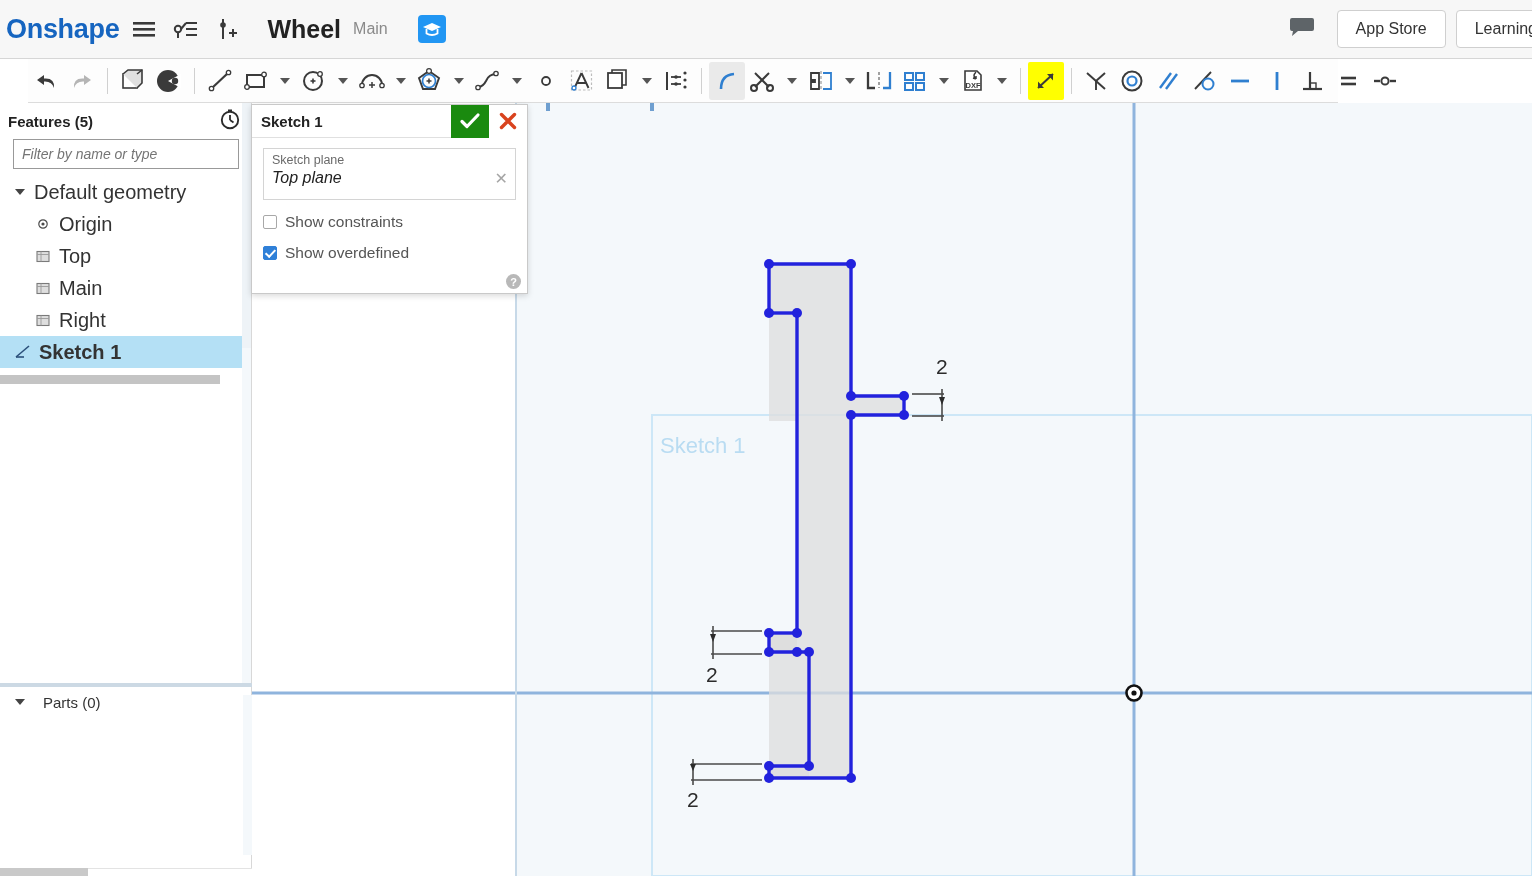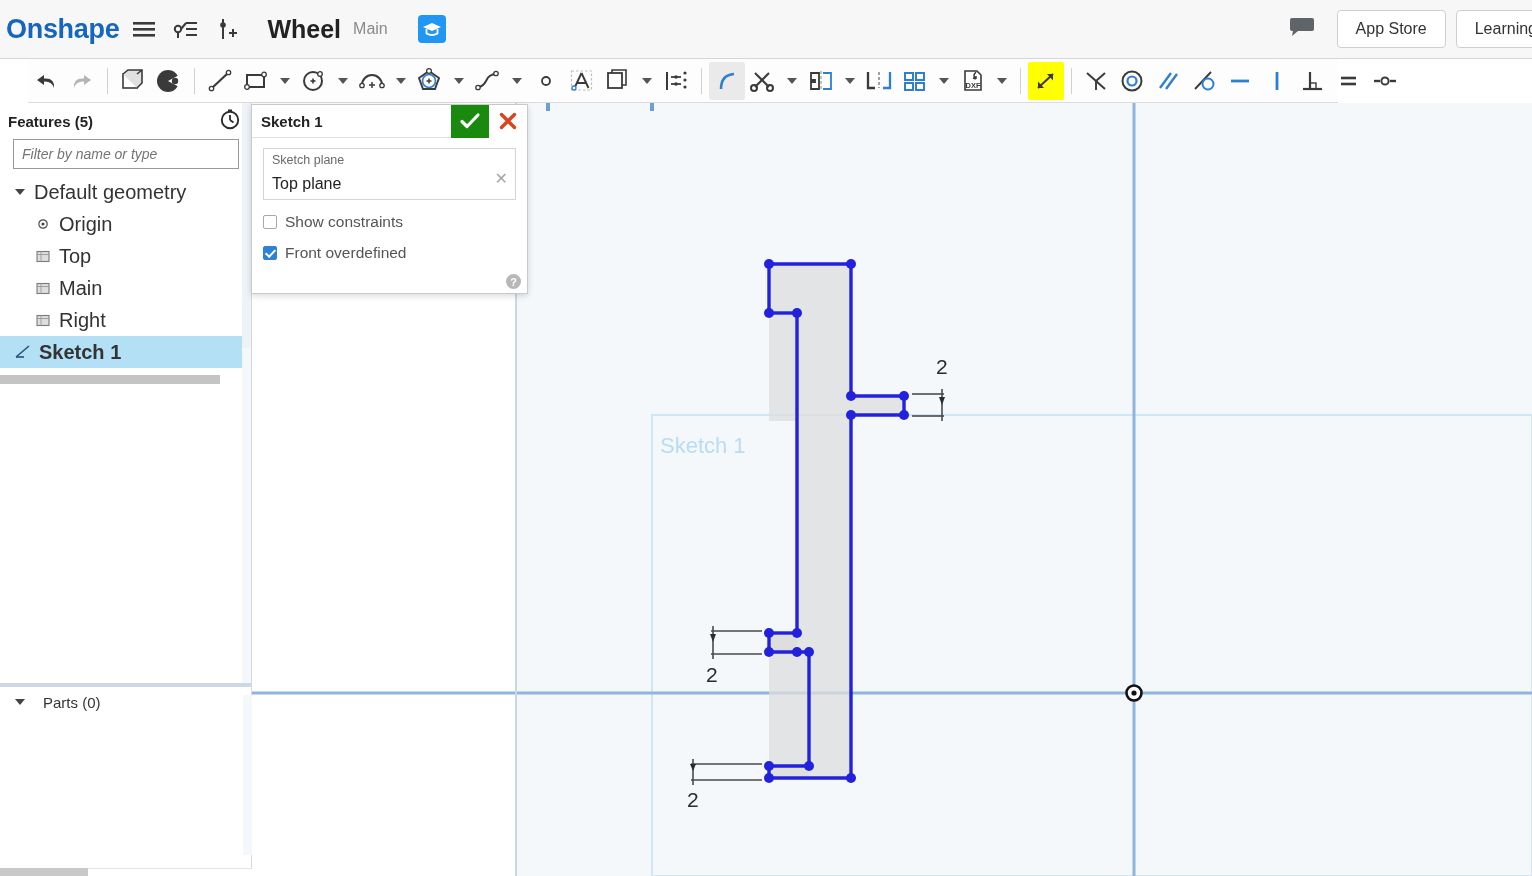--- a/index.html
+++ b/index.html
@@ -164,21 +164,21 @@
   #sd-cancel {
     width: 38px; height: 33px; background: #fff;
     display: flex; align-items: center; justify-content: center; cursor: pointer;
   }
   #sd-body { padding: 10px 11px 0 11px; }
   #sd-plane-box {
     border: 1px solid #d4d4d4; height: 52px; position: relative;
     padding: 4px 8px 0 8px;
   }
   #sd-plane-label { font-size: 12.5px; color: #6a6a6a; }
-  #sd-plane-value { font-size: 16px; color: #222; margin-top: 8px; }
+  #sd-plane-value { font-size: 16px; color: #222; margin-top: 2px; font-style: italic; }
   #sd-plane-clear {
     position: absolute; right: 7px; top: 22px;
     font-size: 16px; color: #a5a5a5; cursor: pointer; line-height: 1;
   }
   .sd-check-row {
     display: flex; align-items: center; margin-top: 13px; cursor: pointer;
   }
   .cbox {
     width: 14px; height: 14px; border: 1px solid #a8a8a8; background: #fff;
     border-radius: 2px; flex: 0 0 auto;
@@ -657,21 +657,21 @@
       <div id="sd-plane-clear">✕</div>
     </div>
 
     <div class="sd-check-row">
       <span class="cbox"></span>
       <span class="sd-check-label">Show constraints</span>
     </div>
 
     <div class="sd-check-row">
       <span class="cbox checked"></span>
-      <span class="sd-check-label">Front overdefined</span>
+      <span class="sd-check-label">Show overdefined</span>
     </div>
   </div>
 
   <div id="sd-help">?</div>
 </div>
 
 <div id="canvas">
   <div id="canvas-left-margin"></div>
 
   <svg width="1280" height="773">

